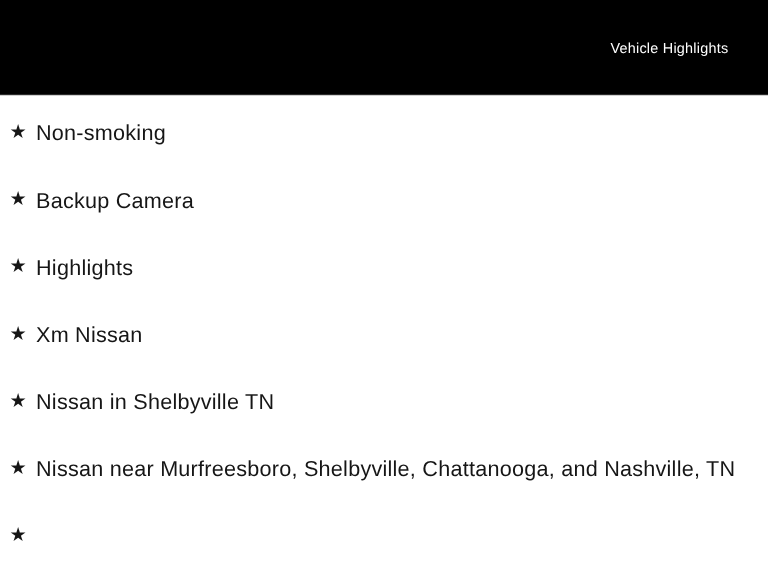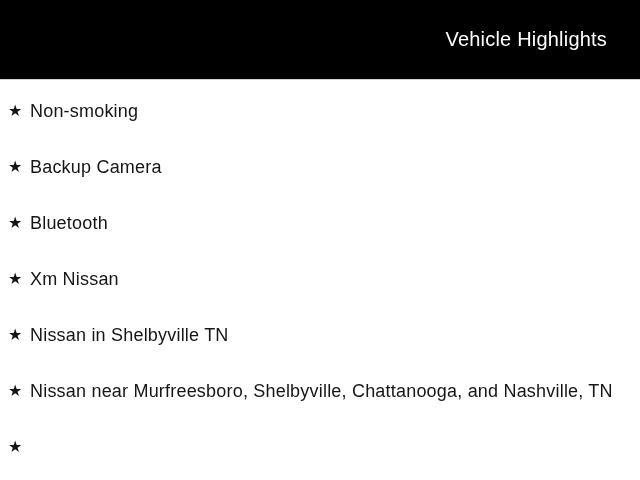--- a/index.html
+++ b/index.html
@@ -20,21 +20,21 @@
     background:var(--header-bg);
     display:flex;
     align-items:center;
     justify-content:flex-end;
     padding-right:33px;
     box-sizing:border-box;
     border-bottom:1px solid #cfcfcf;
   }
   .header-title{
     color:var(--header-fg);
-    font-size:20px;
+    font-size:12px;
     letter-spacing:0.2px;
     white-space:nowrap;
   }
   .highlight-list{
     list-style:none;
     margin:0;
     padding:3px 0 0 0;
   }
   .highlight-item{
     height:56px;
@@ -66,21 +66,21 @@
   <li class="highlight-item">
     <span class="star-icon">★</span>
     <span>Non-smoking</span>
   </li>
   <li class="highlight-item">
     <span class="star-icon">★</span>
     <span>Backup Camera</span>
   </li>
   <li class="highlight-item">
     <span class="star-icon">★</span>
-    <span>Bluetooth</span>
+    <span>Highlights</span>
   </li>
   <li class="highlight-item">
     <span class="star-icon">★</span>
     <span>Xm Nissan</span>
   </li>
   <li class="highlight-item">
     <span class="star-icon">★</span>
     <span>Nissan in Shelbyville TN</span>
   </li>
   <li class="highlight-item">

